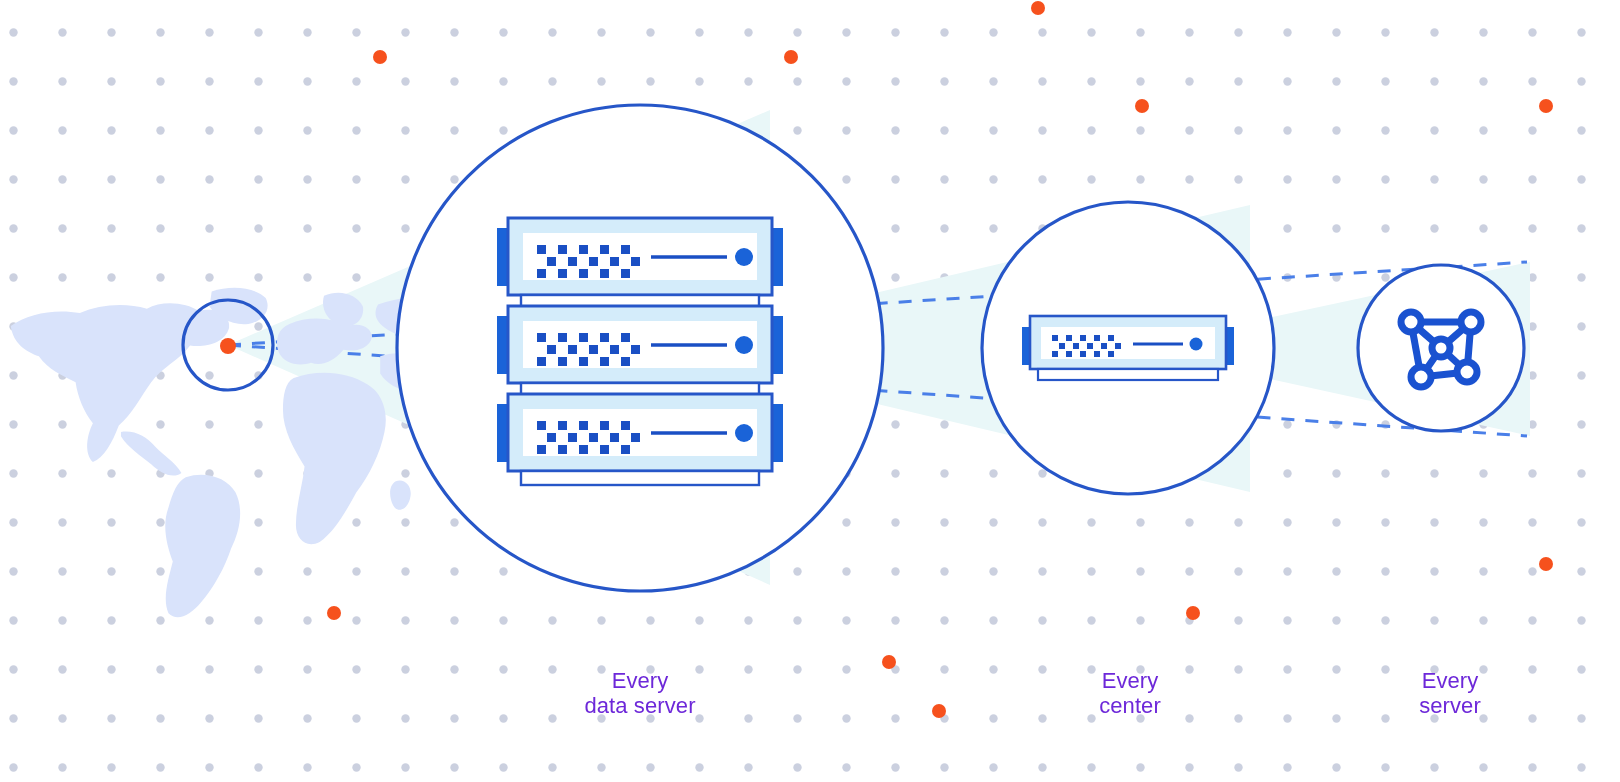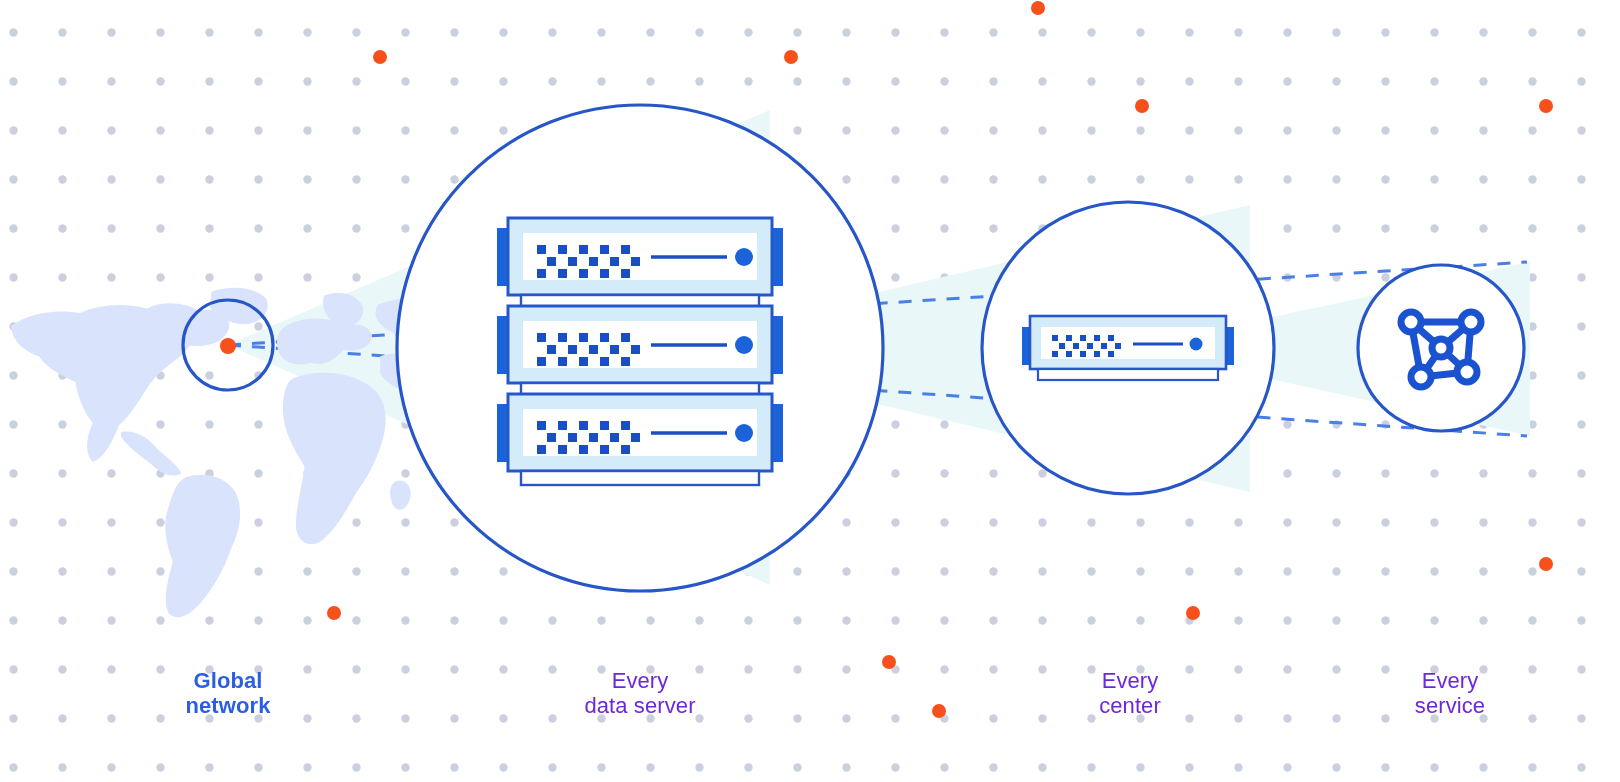--- a/index.html
+++ b/index.html
@@ -272,33 +272,29 @@
       <circle cx="1142" cy="106" r="7"></circle>
       <circle cx="1546" cy="106" r="7"></circle>
       <circle cx="1546" cy="564" r="7"></circle>
       <circle cx="334" cy="613" r="7"></circle>
       <circle cx="1193" cy="613" r="7"></circle>
       <circle cx="889" cy="662" r="7"></circle>
       <circle cx="939" cy="711" r="7"></circle>
     </g>
   </svg>
 
-  <div class="label label-accent" id="label-global">
-    <span class="l1">Global</span>
-    <span class="l2">network</span>
-  </div>
 
   <div class="label" id="label-dc">
     <span class="l1">Every</span>
     <span class="l2">data server</span>
   </div>
 
   <div class="label" id="label-server">
     <span class="l1">Every</span>
     <span class="l2">center</span>
   </div>
 
   <div class="label" id="label-service">
     <span class="l1">Every</span>
-    <span class="l2">service</span>
+    <span class="l2">server</span>
   </div>
 
 </div>
 
 </body></html>

